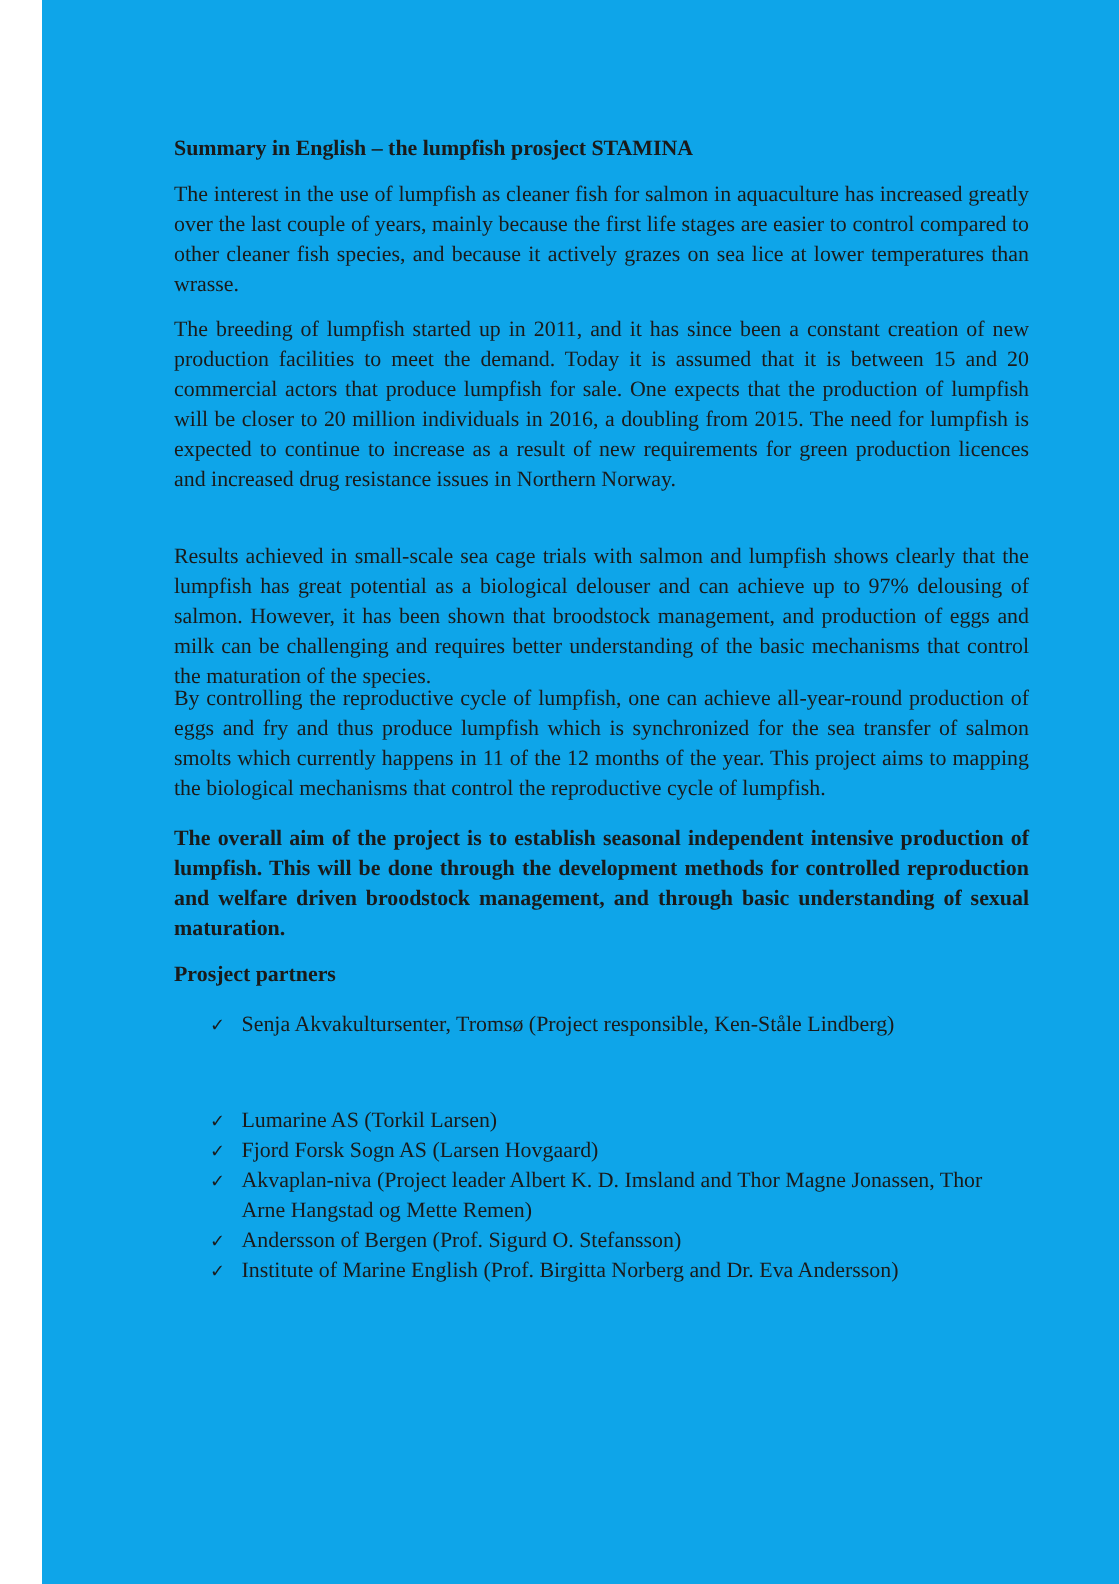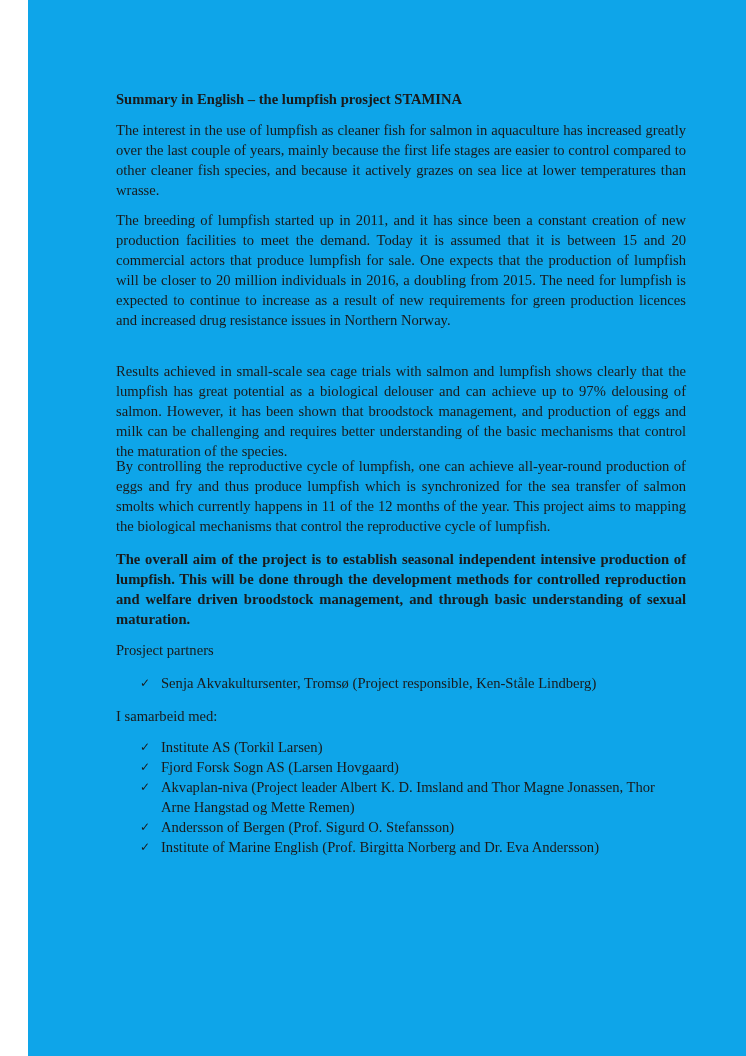--- a/index.html
+++ b/index.html
@@ -34,21 +34,21 @@
       text-align: justify;
       text-align-last: left;
     }
     .bold { font-weight: bold; }
     .heading { top: 89px; font-weight: bold; }
     .p1 { top: 120px; }
     .p2 { top: 210px; }
     .p3 { top: 361px; }
     .p4 { top: 456px; }
     .p5 { top: 549px; }
-    .partners-heading { top: 640px; font-weight: normal; }
+    .partners-heading { top: 640px; font-weight: bold; }
     .lead-list { top: 673px; }
     .collab-label { top: 706px; }
     .collab-list { top: 737px; }
     ul.checklist {
       list-style: none;
       margin: 0;
       padding: 0;
     }
     ul.checklist li {
       position: relative;
@@ -84,27 +84,26 @@
 
   <div class="block lead-list">
     <ul class="checklist">
       <li>
         <span class="check">✓</span>
         <span>Senja Akvakultursenter, Tromsø (Project responsible, Ken-Ståle Lindberg)</span>
       </li>
     </ul>
   </div>
 
-  <p class="block collab-label">I samarbeid med:</p>
 
   <div class="block collab-list">
     <ul class="checklist">
       <li>
         <span class="check">✓</span>
-        <span>Institute AS (Torkil Larsen)</span>
+        <span>Lumarine AS (Torkil Larsen)</span>
       </li>
       <li>
         <span class="check">✓</span>
         <span>Fjord Forsk Sogn AS (Larsen Hovgaard)</span>
       </li>
       <li>
         <span class="check">✓</span>
         <span>Akvaplan-niva (Project leader Albert K. D. Imsland and Thor Magne Jonassen, Thor Arne Hangstad og Mette Remen)</span>
       </li>
       <li>

